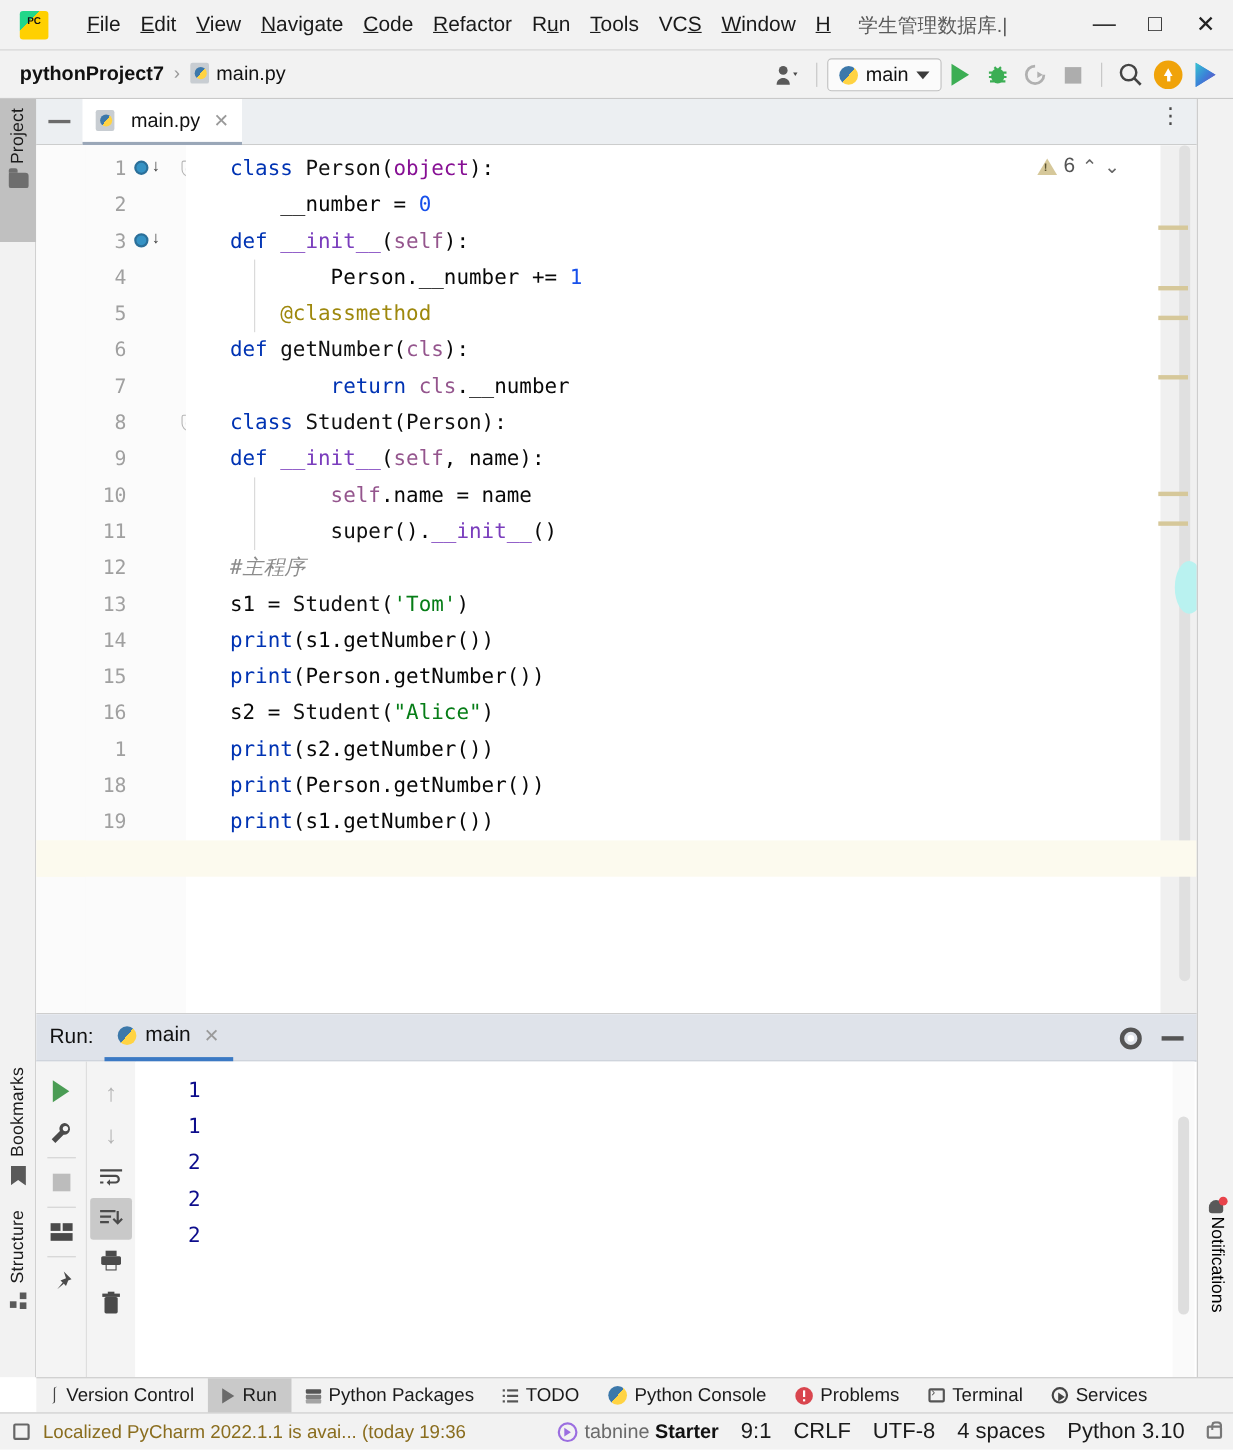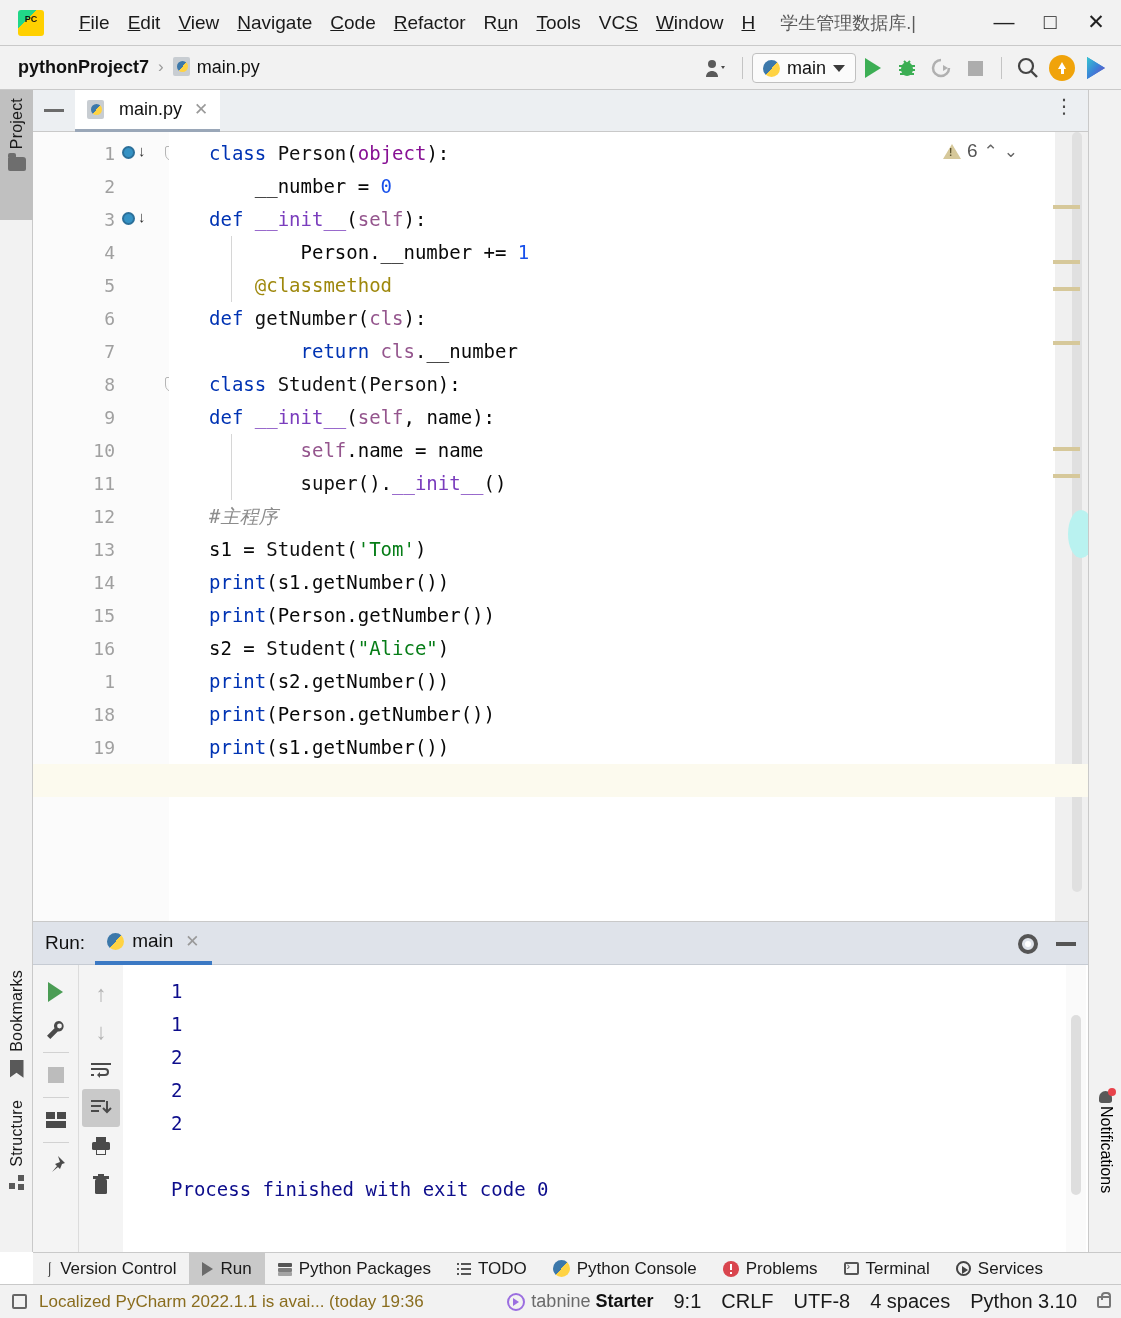--- a/index.html
+++ b/index.html
@@ -584,21 +584,20 @@
     </div>
   </div>
 
   <div id="console">
       <div class="cline">1</div>
       <div class="cline">1</div>
       <div class="cline">2</div>
       <div class="cline">2</div>
       <div class="cline">2</div>
       <div class="cline"></div>
-      <div class="cline">Process finished with exit code 0</div>
     </div>
   <div id="console-scroll">
     <div id="console-thumb"></div>
   </div>
 </div>
 
 <div id="rightstrip">
   <div id="notif-tool">
     <span class="bell-ico">
         <span class="b"></span>

